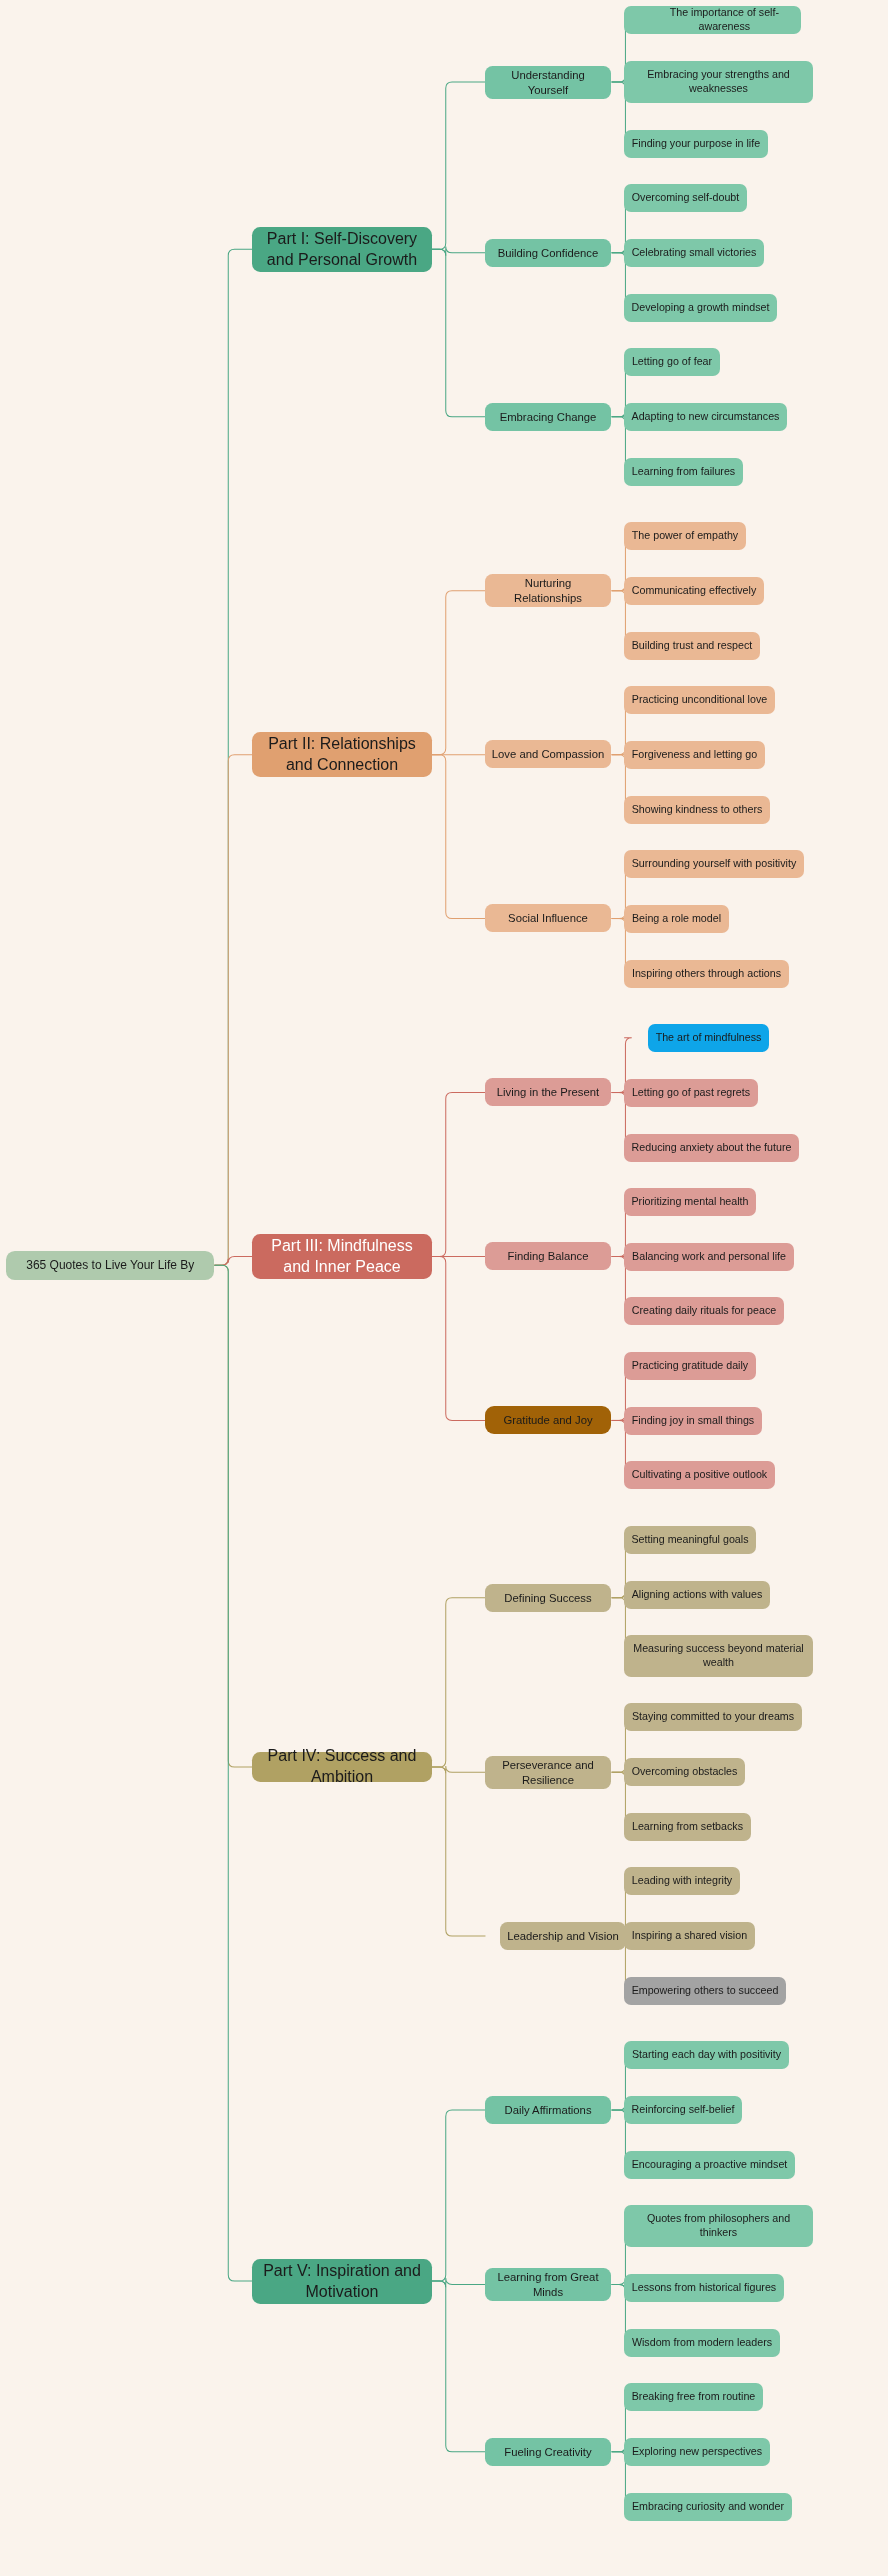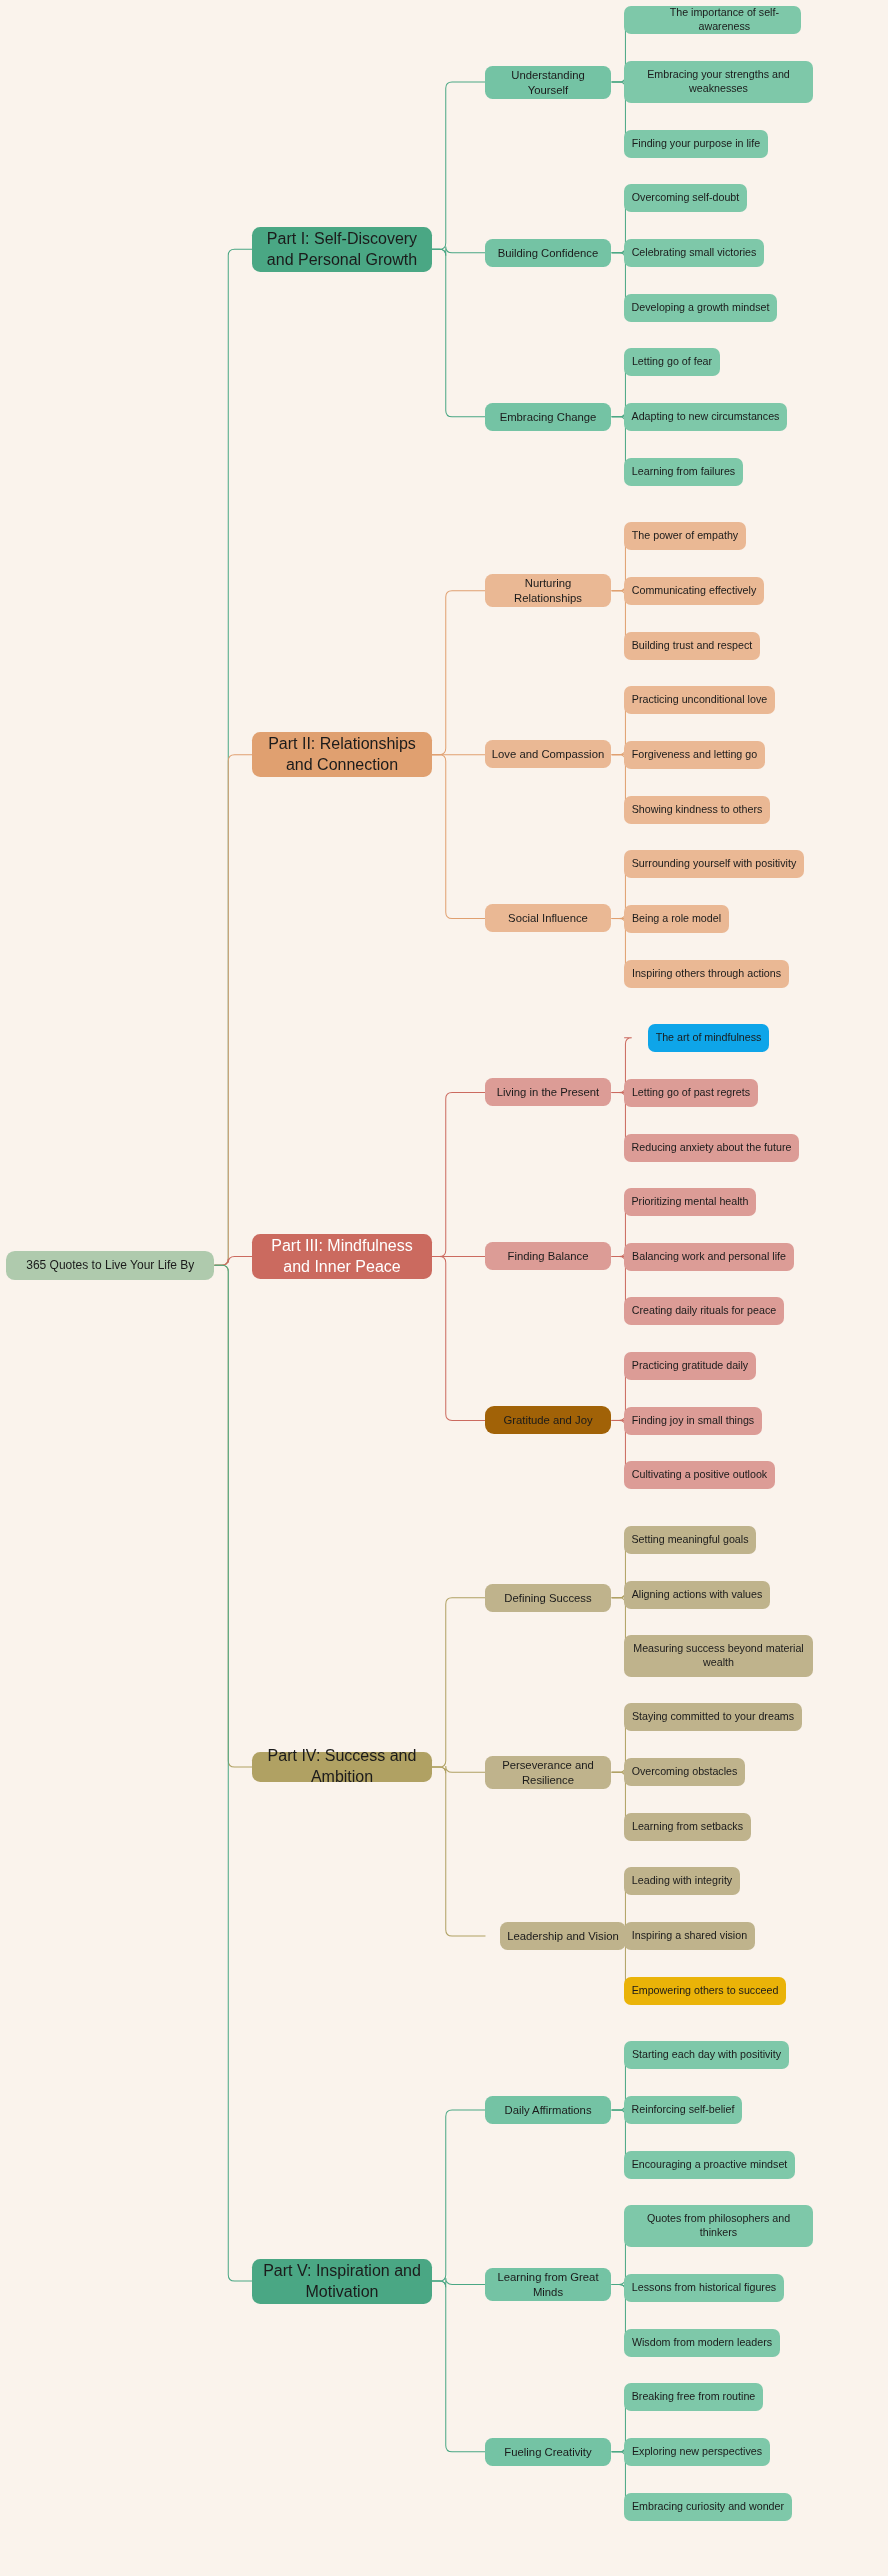--- a/index.html
+++ b/index.html
@@ -245,21 +245,21 @@
     </div>
     <div class="node lvl2" style="left: 500px; top: 1922px; width: 126px; height: 28px; background: rgb(191, 179, 140);">
       <span>Leadership and Vision</span>
     </div>
     <div class="node lvl3" style="left: 624px; top: 1867px; width: 116px; height: 28px; background: rgb(191, 179, 140);">
       <span>Leading with integrity</span>
     </div>
     <div class="node lvl3" style="left: 624px; top: 1922px; width: 131px; height: 28px; background: rgb(191, 179, 140);">
       <span>Inspiring a shared vision</span>
     </div>
-    <div class="node lvl3" style="left: 624px; top: 1977px; width: 162px; height: 28px; background: #eab308;">
+    <div class="node lvl3" style="left: 624px; top: 1977px; width: 162px; height: 28px; background: #a3a3a3;">
       <span>Empowering others to succeed</span>
     </div>
     <div class="node lvl1" style="left: 252px; top: 2259px; width: 180px; height: 45px; background: rgb(74, 167, 132);">
       <span>Part V: Inspiration and Motivation</span>
     </div>
     <div class="node lvl2" style="left: 485px; top: 2096px; width: 126px; height: 28px; background: rgb(116, 195, 164);">
       <span>Daily Affirmations</span>
     </div>
     <div class="node lvl3" style="left: 624px; top: 2041px; width: 165px; height: 28px; background: rgb(126, 200, 169);">
       <span>Starting each day with positivity</span>

